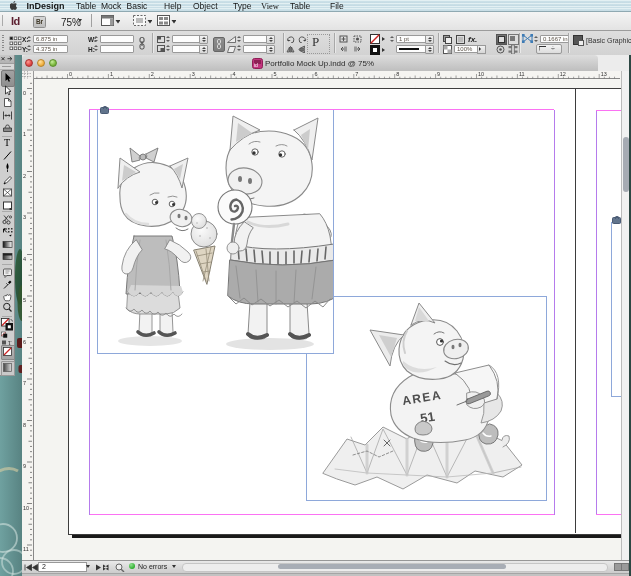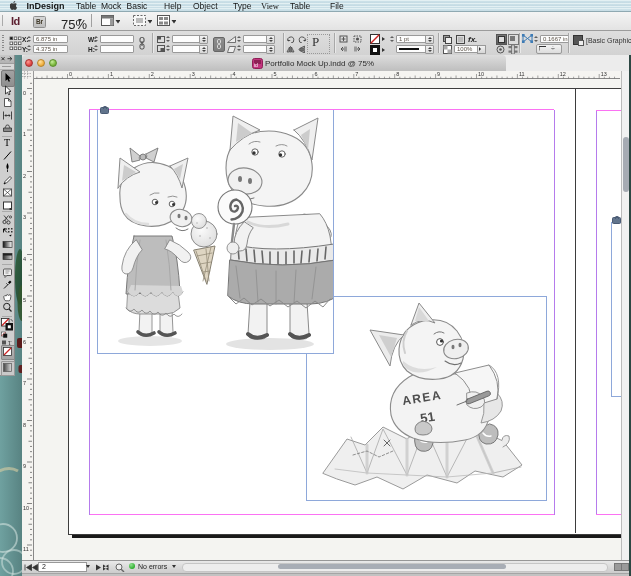--- a/index.html
+++ b/index.html
@@ -23,21 +23,21 @@
 .vsep{position:absolute;top:2px;height:20px;width:1px;background:#a8a8a8;border-right:1px solid #e9e9e9;}
 .lbl{position:absolute;font-weight:bold;font-size:6.5px;color:#222;}
 .ddown{position:absolute;width:7px;height:7px;background:linear-gradient(#f2f2f2,#d6d6d6);border:1px solid #999;border-radius:1px;}
 .ddown:before{content:"";position:absolute;left:1.5px;top:1px;border-left:2px solid transparent;border-right:2px solid transparent;border-bottom:2px solid #444;}
 .ddown:after{content:"";position:absolute;left:1.5px;bottom:1px;border-left:2px solid transparent;border-right:2px solid transparent;border-top:2px solid #444;}
 
 #desktop{left:0;top:55px;width:25px;height:521px;background:linear-gradient(90deg,#6fa1a0,#557f7e);}
 #rightedge{left:628.5px;top:55px;width:2.5px;height:521px;background:#2d4743;z-index:50;}
 
 #win{left:22px;top:55px;width:609px;height:521px;background:#ececec;}
-#titlebar{left:0;top:0;width:484px;height:15.5px;background:linear-gradient(#dddddd,#bebebe);border-bottom:1px solid #979797;border-radius:4px 4px 0 0;}
+#titlebar{left:0;top:0;width:576px;height:15.5px;background:linear-gradient(#dddddd,#bebebe);border-bottom:1px solid #979797;border-radius:4px 4px 0 0;}
 .tl{position:absolute;top:3.8px;width:6.4px;height:6.4px;border-radius:50%;}
 #title{position:absolute;left:243px;top:4px;font-size:8px;color:#2b2b2b;}
 #rulrow{left:0;top:16px;width:598.5px;height:8px;background:#f5f4f1;}
 #corner{left:0;top:16px;width:10.5px;height:7.5px;border-right:1px solid #999;background:#f3f2ef;}
 #vruler{left:0;top:24px;width:10.5px;height:481px;background:#f5f4f1;border-right:1px solid #888;}
 #canvas{left:11.5px;top:24px;width:587px;height:481px;background:#f4f4f1;overflow:hidden;}
 #vscroll{left:598.5px;top:16px;width:8.5px;height:489px;background:#f1f1f1;border-left:1px solid #bbb;}
 #vthumb{position:absolute;left:1px;top:66px;width:6px;height:55px;background:#a6abb3;border-radius:3px;}
 #statusbar{left:0;top:505px;width:609px;height:11.5px;background:linear-gradient(#e9e9e9,#cccccc);border-top:1px solid #979797;font-size:7px;color:#222;}
 #winbottom{left:0;top:517.5px;width:609px;height:3.5px;background:#c2c2c2;border-top:1px solid #a5a5a5;}
@@ -75,21 +75,21 @@
  <span style="left:233px;">Type</span>
  <span style="left:261px;font-family:Liberation Serif, serif;">View</span>
  <span style="left:290px;">Table</span>
  <span style="left:330px;">File</span>
 </div>
 
 <div id="appbar" class="abs">
  <span class="abs" style="left:2px;top:3px;width:1px;height:11px;background:#aaa;"></span>
  <span class="abs" style="left:11px;top:3px;font-size:11px;font-weight:bold;color:#5c2030;letter-spacing:-0.5px;">Id</span>
  <span class="abs" style="left:33px;top:4px;width:11px;height:10px;background:linear-gradient(#d6d6d6,#bdbdbd);border:1px solid #8e8e8e;border-radius:1.5px;font-size:6.5px;color:#413a2a;text-align:center;line-height:10px;font-weight:bold;">Br</span>
- <span class="abs" style="left:61px;top:5px;font-size:13px;color:#222;">75%</span>
+ <span class="abs" style="left:61px;top:5px;font-size:10px;color:#222;">75%</span>
  <span class="abs" style="left:78px;top:7px;border-left:2.5px solid transparent;border-right:2.5px solid transparent;border-top:3.5px solid #333;"></span>
  <span class="abs" style="left:91px;top:2px;width:1px;height:13px;background:#a0a0a0;"></span>
 
  <svg class="abs" style="left:101px;top:3px" width="19" height="12">
       <rect x="0.5" y="0.5" width="12" height="10" fill="#fdfdfd" stroke="#555"></rect>
       <rect x="0.5" y="0.5" width="12" height="3" fill="#777"></rect>
       <rect x="9" y="3.5" width="3.5" height="7" fill="#999"></rect>
       <path d="M14.5 5 l5 0 -2.5 3.5z" fill="#333"></path>
     </svg>
  <svg class="abs" style="left:133px;top:3px" width="19" height="12">

